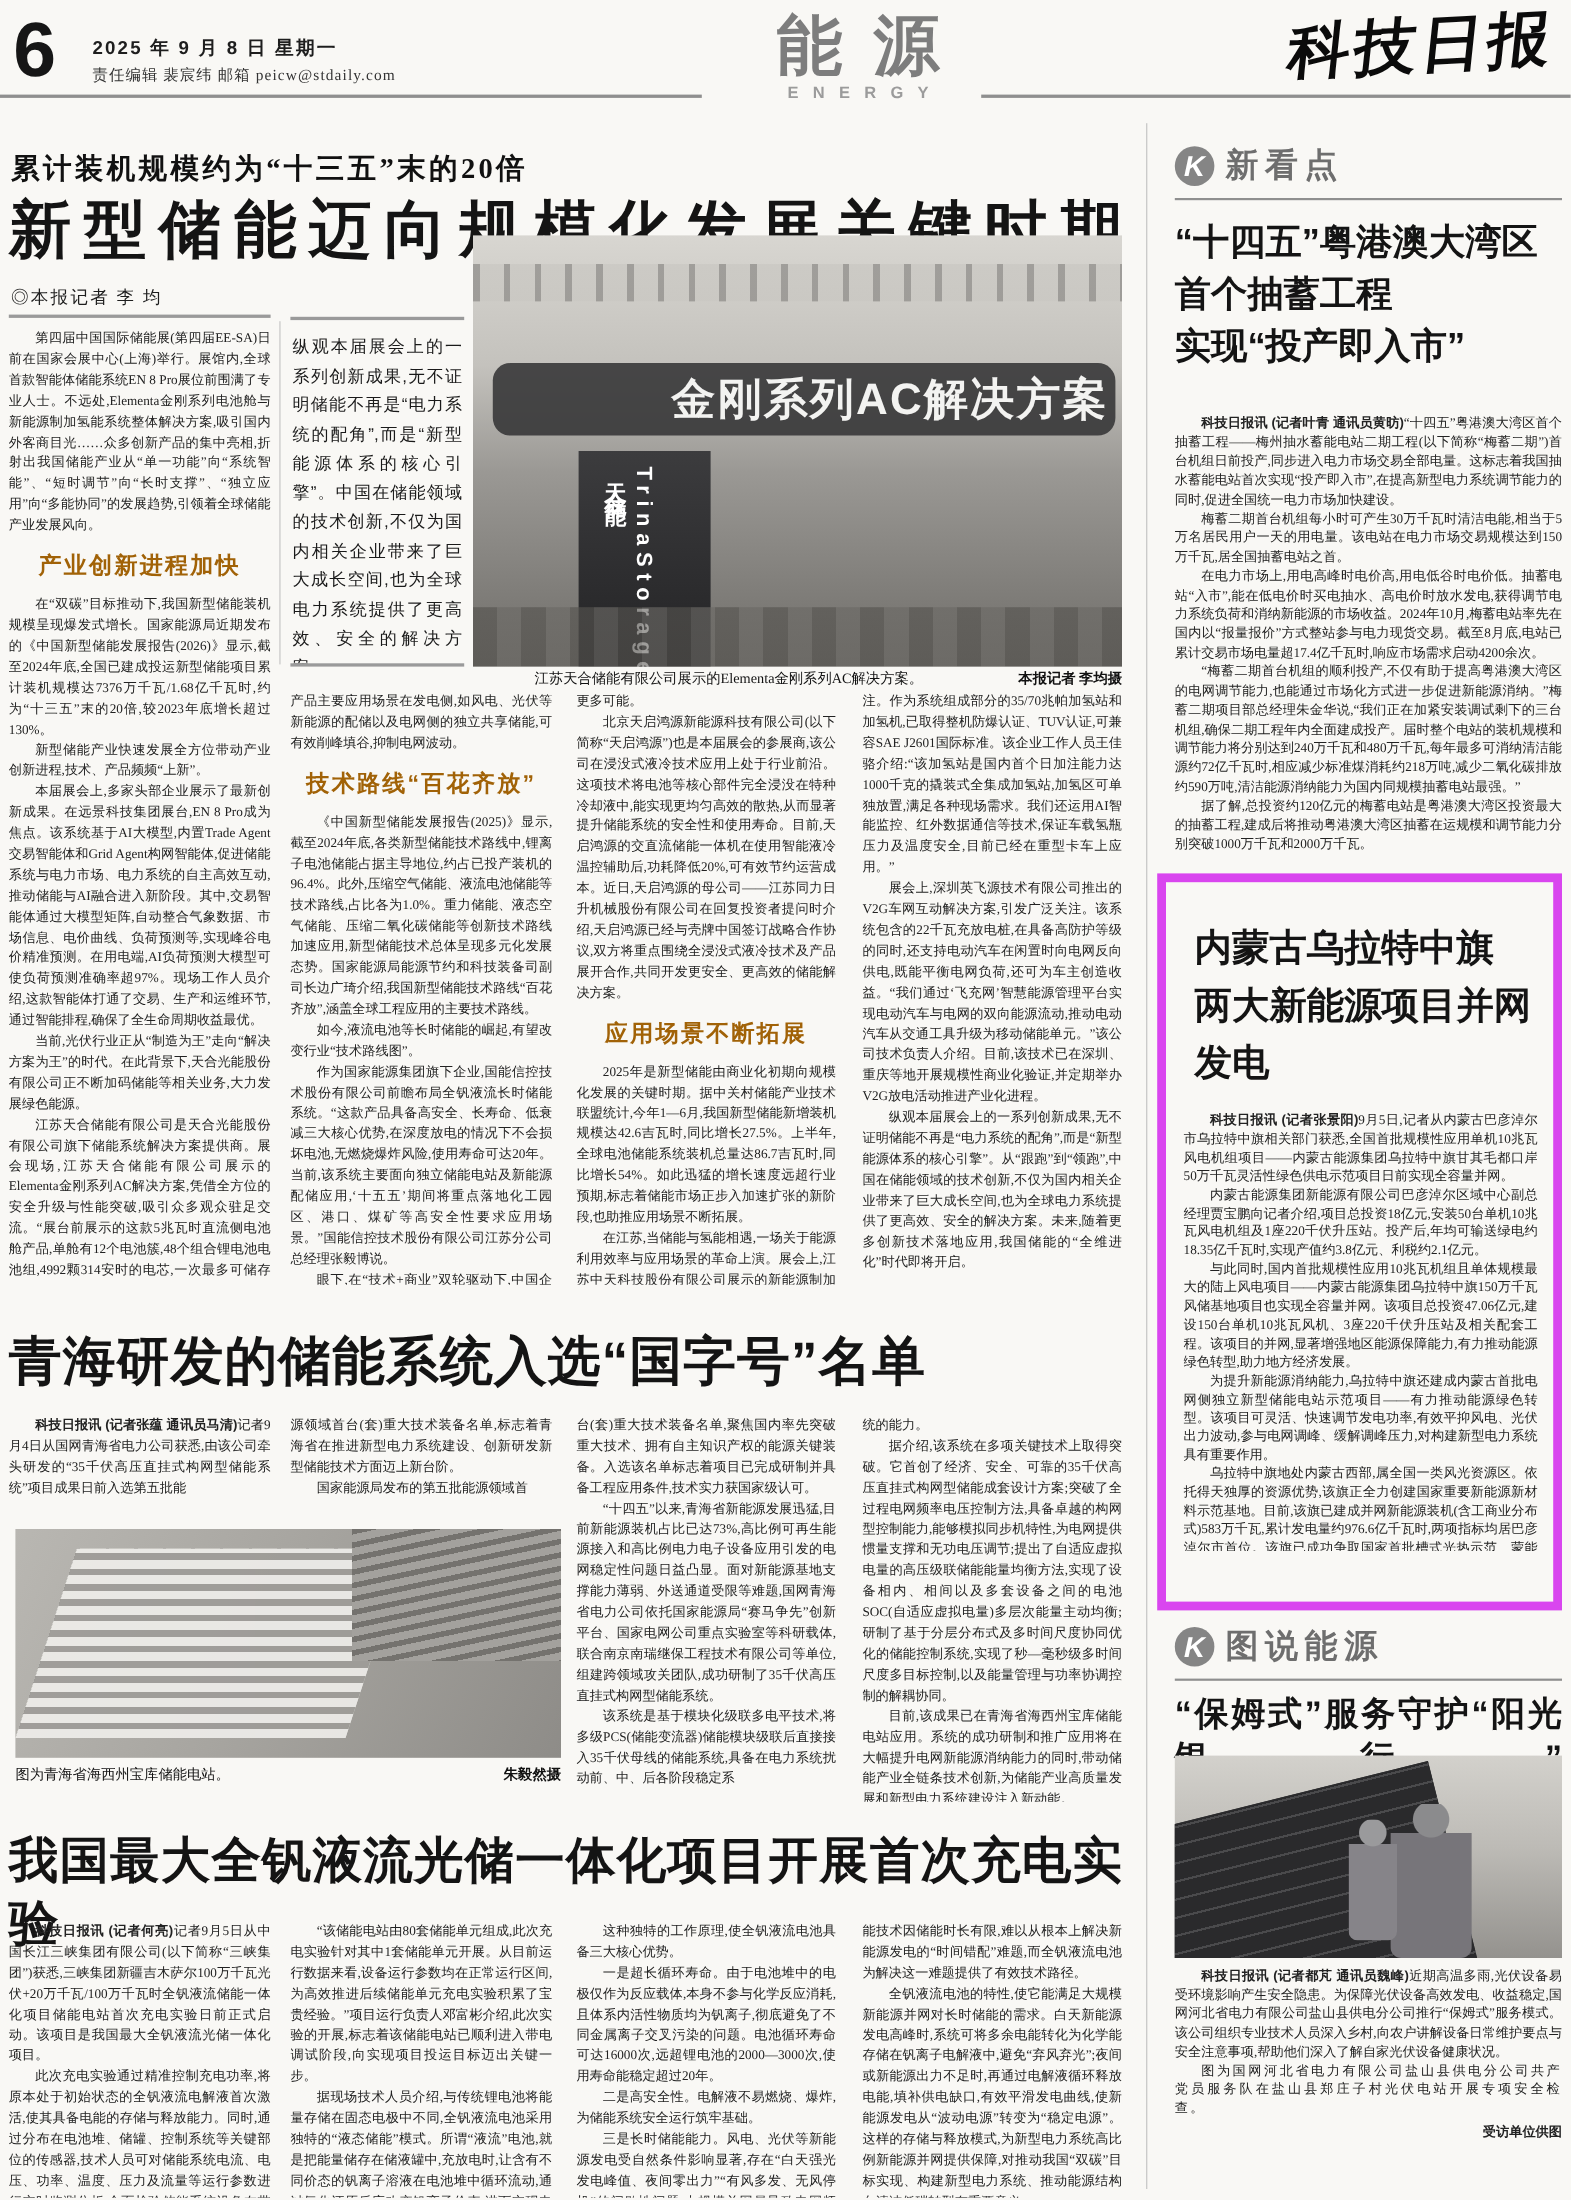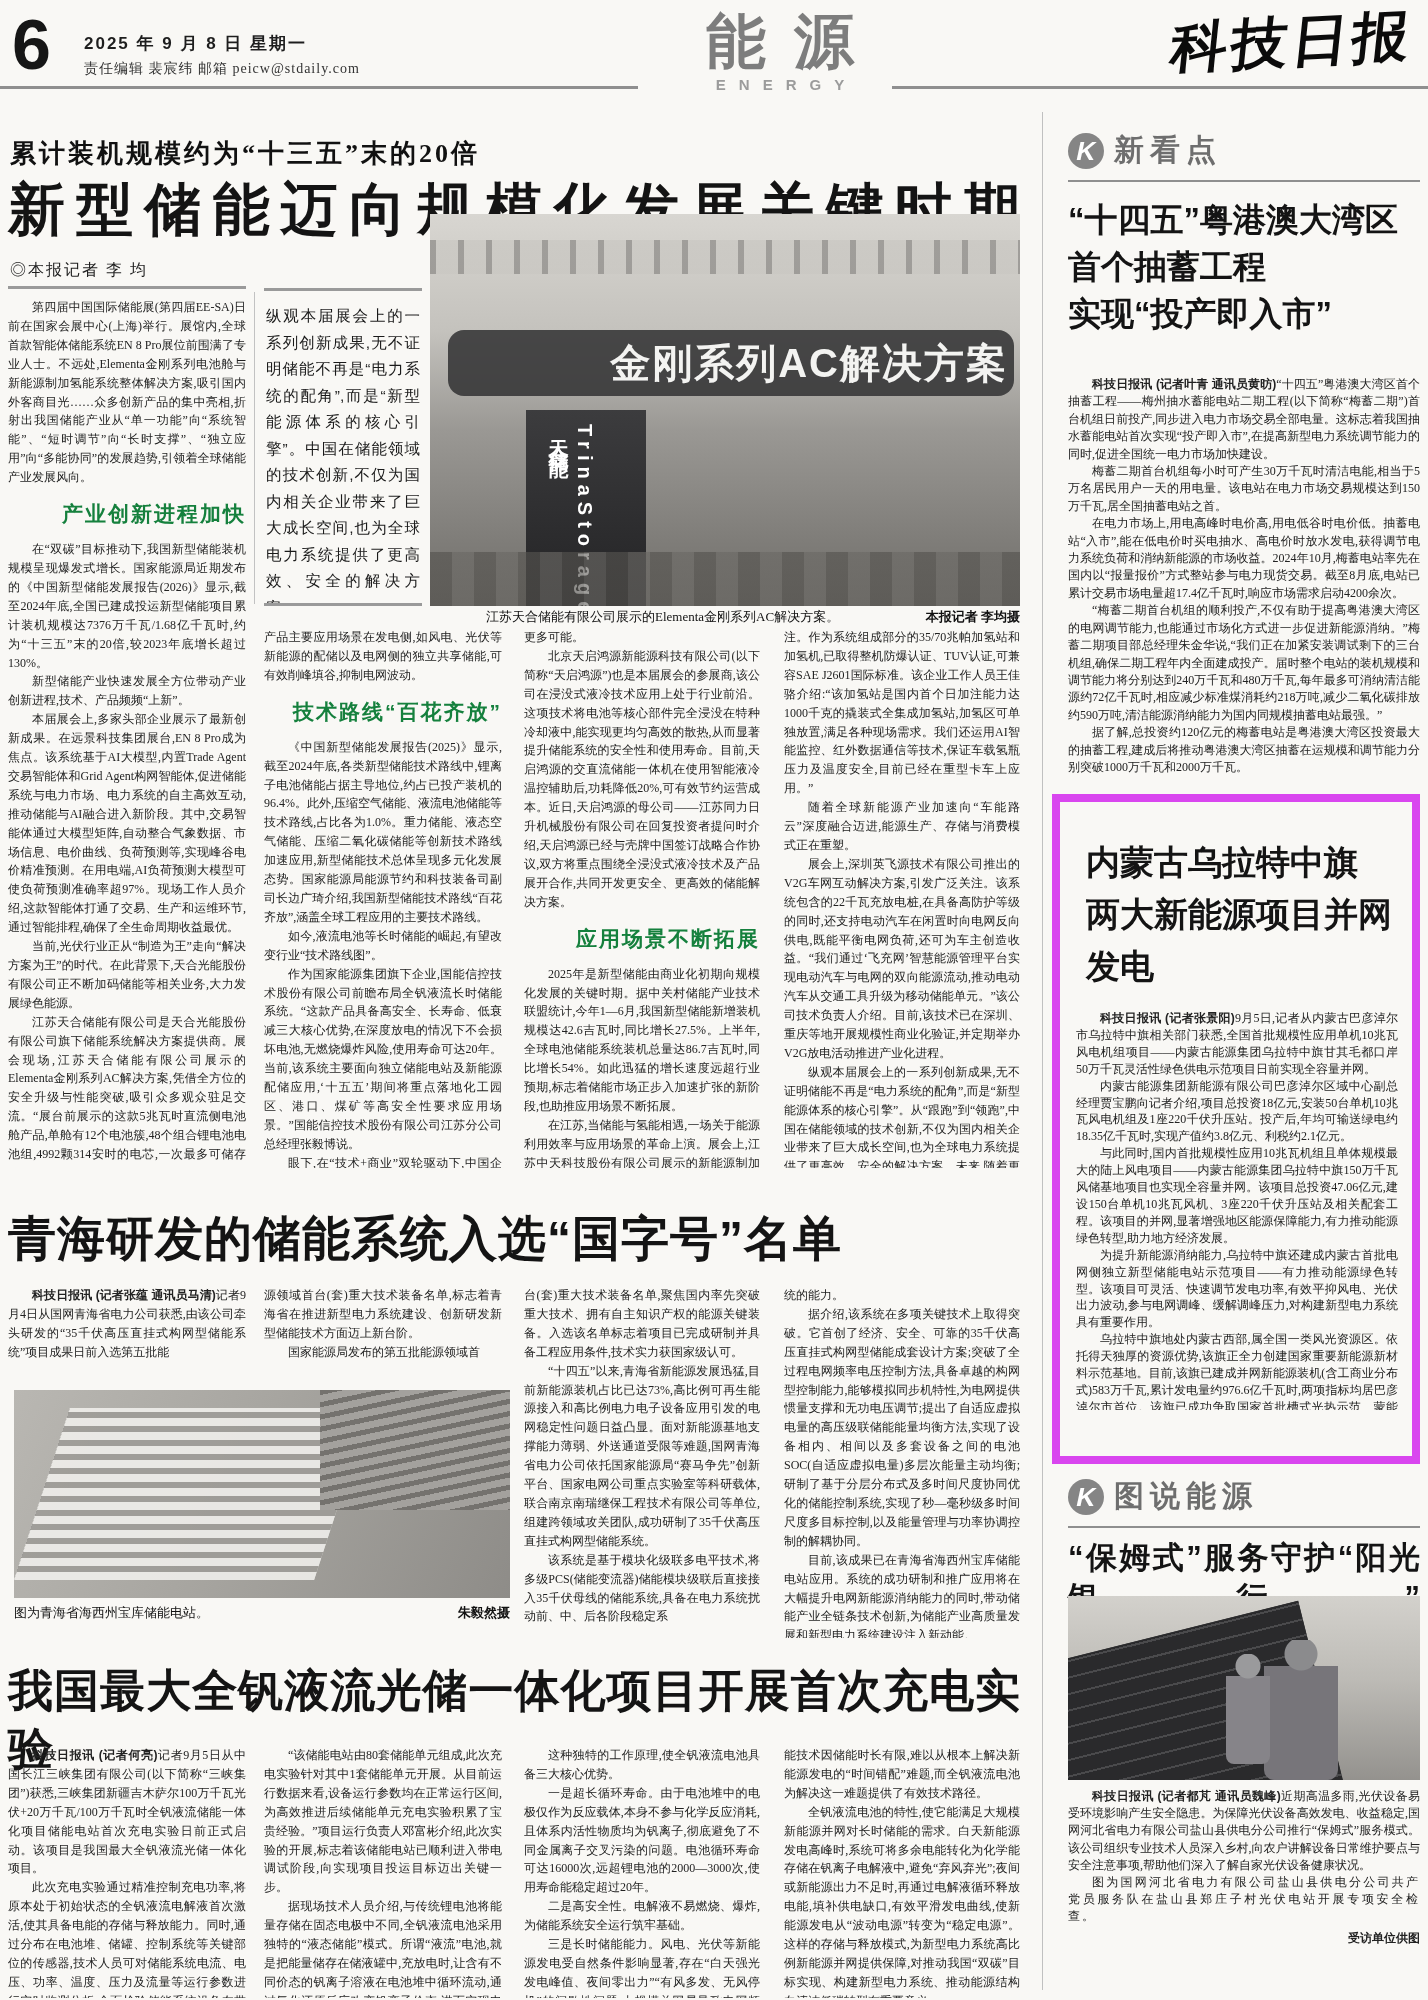--- a/index.html
+++ b/index.html
@@ -18,22 +18,22 @@
             transform:skewX(-9deg) rotate(-3deg);letter-spacing:4px;}
   .hrule{height:3px;background:#8f8f8f;top:86px;}
   .hrule.l{left:0;width:638px;}
   .hrule.r{left:892px;width:536px;}
   
   .colbox{overflow:hidden;font:12px/18.9px "Liberation Serif",serif;color:#222;}
   .colbox p{margin:0;text-indent:2em;text-align:justify;}
   .colbox p.cont{text-indent:0;}
   .colbox p.credit{text-align:right;font-weight:bold;text-indent:0;margin-top:4px;}
   .colbox p.sp{letter-spacing:2px;}
-  .colbox h3{margin:13px 0 12px 0;text-align:right;font:900 21px "Liberation Sans",sans-serif;
-             color:#15803d;text-indent:0;letter-spacing:2px;}
+  .colbox h3{margin:13px 0 12px 0;text-align:center;font:900 21px "Liberation Sans",sans-serif;
+             color:#a16207;text-indent:0;letter-spacing:2px;}
   .colbox b{font-family:"Liberation Sans",sans-serif;font-weight:700;}
   .rail-text{font:12px/17.4px "Liberation Serif",serif;margin-top:48px;}
   
   .kicker{left:10px;top:136px;font:700 26px "Liberation Serif",serif;letter-spacing:3px;color:#111;}
   .lead-headline{left:8px;top:174px;width:1012px;font:900 57px/70px "Liberation Sans",sans-serif;
                  color:#141414;text-align:justify;text-align-last:justify;}
   .lead-byline{left:10px;top:260px;font:16px "Liberation Serif",serif;letter-spacing:2px;}
   .byline-rule{left:8px;top:286px;width:238px;height:3px;background:#9a9a9a;}
   .pq-line{left:254px;top:292px;width:1px;height:312px;background:#c2c2c2;}
   .pullquote{left:264px;top:288px;width:158px;height:318px;border-top:3px solid #9a9a9a;
@@ -150,21 +150,20 @@
   </div>
 <div class="abs colbox" style="left:524px;top:628px;width:236px;height:540px">
     <p class="cont">更多可能。</p>
     <p class="p">北京天启鸿源新能源科技有限公司(以下简称“天启鸿源”)也是本届展会的参展商,该公司在浸没式液冷技术应用上处于行业前沿。这项技术将电池等核心部件完全浸没在特种冷却液中,能实现更均匀高效的散热,从而显著提升储能系统的安全性和使用寿命。目前,天启鸿源的交直流储能一体机在使用智能液冷温控辅助后,功耗降低20%,可有效节约运营成本。近日,天启鸿源的母公司——江苏同力日升机械股份有限公司在回复投资者提问时介绍,天启鸿源已经与壳牌中国签订战略合作协议,双方将重点围绕全浸没式液冷技术及产品展开合作,共同开发更安全、更高效的储能解决方案。</p>
     <h3>应用场景不断拓展</h3>
     <p class="p">2025年是新型储能由商业化初期向规模化发展的关键时期。据中关村储能产业技术联盟统计,今年1—6月,我国新型储能新增装机规模达42.6吉瓦时,同比增长27.5%。上半年,全球电池储能系统装机总量达86.7吉瓦时,同比增长54%。如此迅猛的增长速度远超行业预期,标志着储能市场正步入加速扩张的新阶段,也助推应用场景不断拓展。</p>
     <p class="p">在江苏,当储能与氢能相遇,一场关于能源利用效率与应用场景的革命上演。展会上,江苏中天科技股份有限公司展示的新能源制加氢能系统整体解决方案颇受关</p>
   </div>
 <div class="abs colbox" style="left:784px;top:628px;width:236px;height:540px">
     <p class="cont">注。作为系统组成部分的35/70兆帕加氢站和加氢机,已取得整机防爆认证、TUV认证,可兼容SAE J2601国际标准。该企业工作人员王佳骆介绍:“该加氢站是国内首个日加注能力达1000千克的撬装式全集成加氢站,加氢区可单独放置,满足各种现场需求。我们还运用AI智能监控、红外数据通信等技术,保证车载氢瓶压力及温度安全,目前已经在重型卡车上应用。”</p>
-    <p class="p">随着全球新能源产业加速向“车能路云”深度融合迈进,能源生产、存储与消费模式正在重塑。</p>
     <p class="p">展会上,深圳英飞源技术有限公司推出的V2G车网互动解决方案,引发广泛关注。该系统包含的22千瓦充放电桩,在具备高防护等级的同时,还支持电动汽车在闲置时向电网反向供电,既能平衡电网负荷,还可为车主创造收益。“我们通过‘飞充网’智慧能源管理平台实现电动汽车与电网的双向能源流动,推动电动汽车从交通工具升级为移动储能单元。”该公司技术负责人介绍。目前,该技术已在深圳、重庆等地开展规模性商业化验证,并定期举办V2G放电活动推进产业化进程。</p>
     <p class="p">纵观本届展会上的一系列创新成果,无不证明储能不再是“电力系统的配角”,而是“新型能源体系的核心引擎”。从“跟跑”到“领跑”,中国在储能领域的技术创新,不仅为国内相关企业带来了巨大成长空间,也为全球电力系统提供了更高效、安全的解决方案。未来,随着更多创新技术落地应用,我国储能的“全维进化”时代即将开启。</p>
   </div>
 
 <h2 class="abs qh-headline" style="margin:0">青海研发的储能系统入选“国字号”名单</h2>
 <div class="abs colbox" style="left:8px;top:1286px;width:238px;height:100px">
     <p class="p"><b>科技日报讯 (记者张蕴 通讯员马清)</b>记者9月4日从国网青海省电力公司获悉,由该公司牵头研发的“35千伏高压直挂式构网型储能系统”项目成果日前入选第五批能</p>
   </div>
 <div class="abs colbox" style="left:264px;top:1286px;width:238px;height:100px">
     <p class="cont">源领域首台(套)重大技术装备名单,标志着青海省在推进新型电力系统建设、创新研发新型储能技术方面迈上新台阶。</p>

